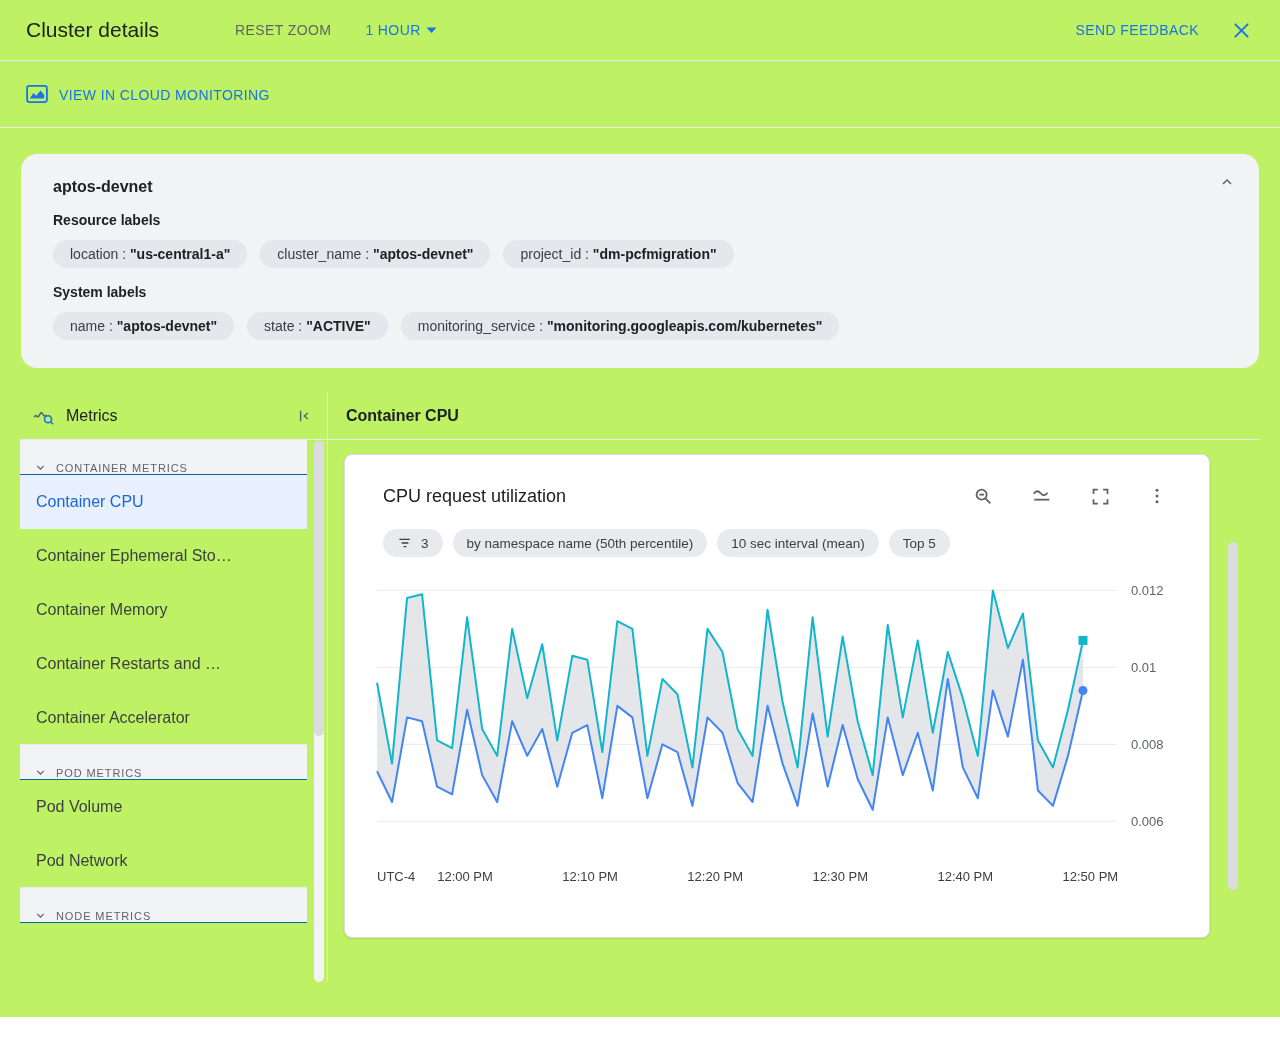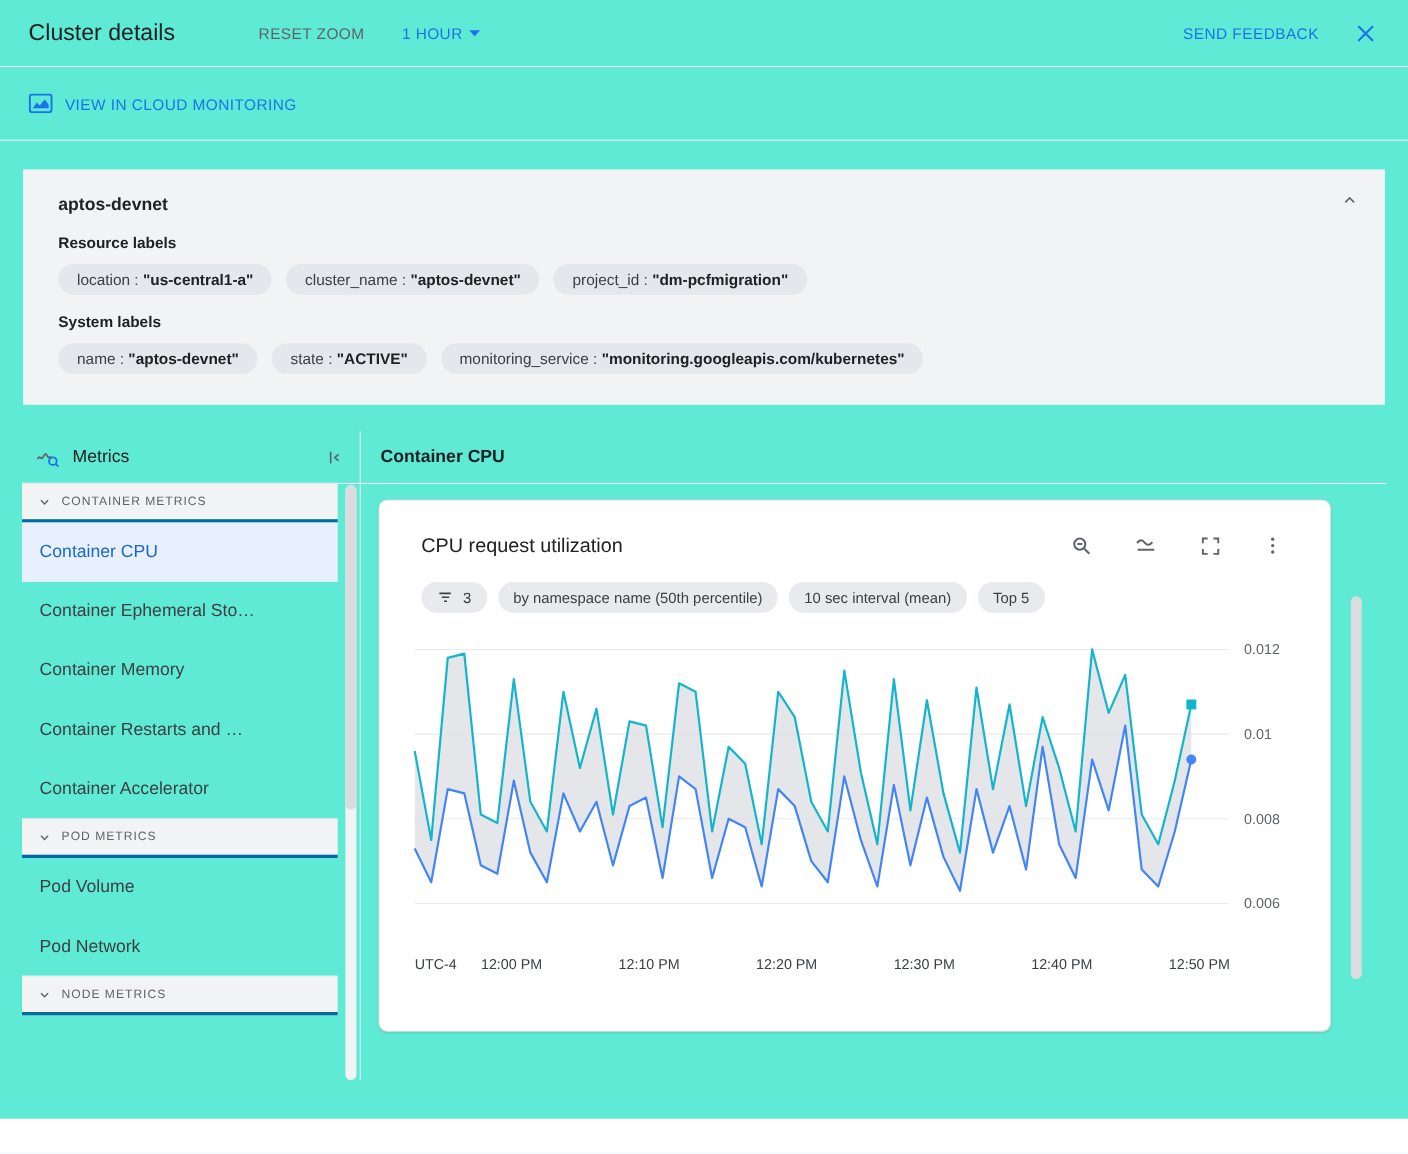--- a/index.html
+++ b/index.html
@@ -1,59 +1,59 @@
 <!DOCTYPE html>
 <html><head>
 <meta charset="utf-8">
 <style>
   *{box-sizing:border-box;margin:0;padding:0}
   html,body{overflow:hidden}
   body{width:1280px;height:1049px;background:#fff;color:#202124;
        font-family:"Liberation Sans",sans-serif;}
-  .app{width:1280px;height:1017px;position:relative;background:#5eead4}
+  .app{width:1280px;height:1017px;position:relative;background:#bef264}
 
   
   .topbar{display:flex;align-items:center;height:61px;padding:0 26px;border-bottom:1px solid #e8eaed}
   .topbar h1{font-size:21px;font-weight:400;color:#202124}
   .txtbtn{background:none;border:none;font-family:inherit;font-size:14px;font-weight:700;
           letter-spacing:.4px;cursor:pointer}
   .reset-zoom{color:#5f6368;margin-left:76px;font-weight:500}
   .time-range{color:#1a73e8;margin-left:34px;display:flex;align-items:center;gap:5px;font-weight:500}
   .send-feedback{color:#1a73e8;margin-left:auto;font-weight:500}
   .close-btn{background:none;border:none;margin-left:30px;cursor:pointer;display:flex;padding:2px}
 
   
   .monitor-row{height:67px;display:flex;align-items:center;padding:0 26px;border-bottom:1px solid #e8eaed}
   .monitor-link{display:flex;align-items:flex-end;gap:11px;color:#1a73e8;font-size:14px;font-weight:500;
                 letter-spacing:.4px;text-decoration:none;cursor:pointer}
 
   
-  .cluster-card{margin:26px 21px 24px;background:#f1f3f4;border-radius:0;padding:24px 32px 28px;position:relative}
+  .cluster-card{margin:26px 21px 24px;background:#f1f3f4;border-radius:16px;padding:24px 32px 28px;position:relative}
   .cluster-card h2{font-size:16px;font-weight:700;margin-bottom:6px}
   .collapse-card{position:absolute;top:20px;right:24px;background:none;border:none;cursor:pointer;display:flex}
   .labels-h{font-size:14px;font-weight:700;margin:16px 0 12px;color:#202124}
   .chips-row{display:flex;flex-wrap:wrap;gap:13px}
   .label-chip{background:#e4e7eb;border-radius:15px;padding:6px 17px;font-size:14px;color:#3c4043;white-space:nowrap}
   .label-chip b{color:#202124;font-weight:700}
 
   
   .tabs{display:flex;margin:0 20px;border-bottom:1px solid #e0e3e7;height:48px}
   .tab{flex:1;background:none;border:none;border-bottom:3px solid transparent;color:#5f6368;
        font-family:inherit;font-size:14px;font-weight:500;letter-spacing:.7px;cursor:pointer}
   .tab.active{color:#1a73e8;border-bottom-color:#1a73e8}
 
   
   .panel-body{display:flex;margin:0 20px;height:590px}
   .sidebar{width:308px;flex:none;border-right:1px solid #e8eaed;position:relative}
   .sidebar-head{height:48px;display:flex;align-items:center;gap:12px;padding:0 12px;border-bottom:1px solid #e8eaed}
   .sidebar-head .t{font-size:16px;font-weight:500;flex:1;color:#202124}
   .iconbtn{background:none;border:none;cursor:pointer;display:flex;align-items:center;justify-content:center;padding:2px}
   .sidebar-sections{margin-right:20px}
-  .section-head{height:36px;display:flex;align-items:center;gap:9px;padding:0 14px;background:#f1f3f4;
-                border-bottom:3px solid #0369a1;border-top:1px solid #e8eaed;cursor:pointer;margin-top:-1px}
+  .section-head{height:36px;display:flex;align-items:flex-end;gap:9px;padding:0 14px;background:#f1f3f4;
+                border-bottom:1px solid #0369a1;border-top:1px solid #e8eaed;cursor:pointer;margin-top:-1px}
   .section-head span{font-size:11px;font-weight:500;color:#5f6368;letter-spacing:.9px}
   .metric-item{height:54px;display:flex;align-items:center;padding:0 16px;font-size:16px;color:#3c4043;cursor:pointer}
   .metric-item.selected{background:#e8f0fe;color:#1967d2}
   .sb-scrollbar{position:absolute;top:49px;bottom:0;right:3px;width:10px;background:#f1f3f4;border-radius:5px}
   .sb-scrollbar .thumb{width:10px;height:295px;background:#dadce0;border-radius:5px}
 
   .content{flex:1;position:relative}
   .content-head{height:48px;display:flex;align-items:center;padding:0 18px;border-bottom:1px solid #e8eaed}
   .content-head h2{font-size:16px;font-weight:700}
   .chart-card{margin:14px 50px 0 16px;border:1px solid #dadce0;border-radius:8px;background:#fff;

